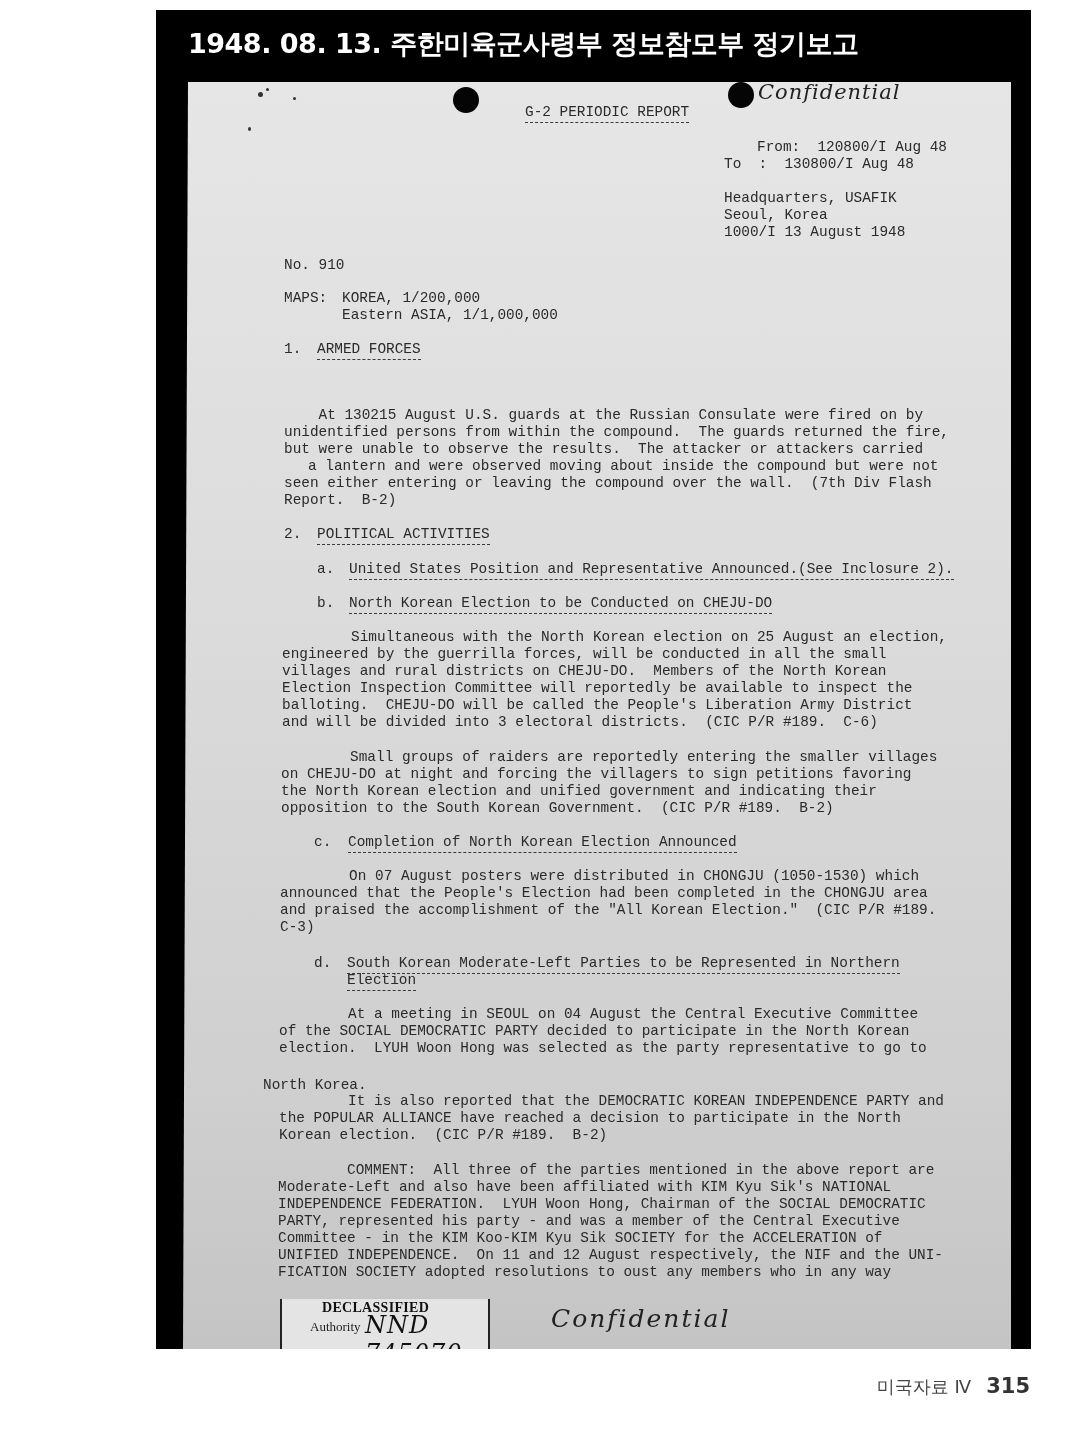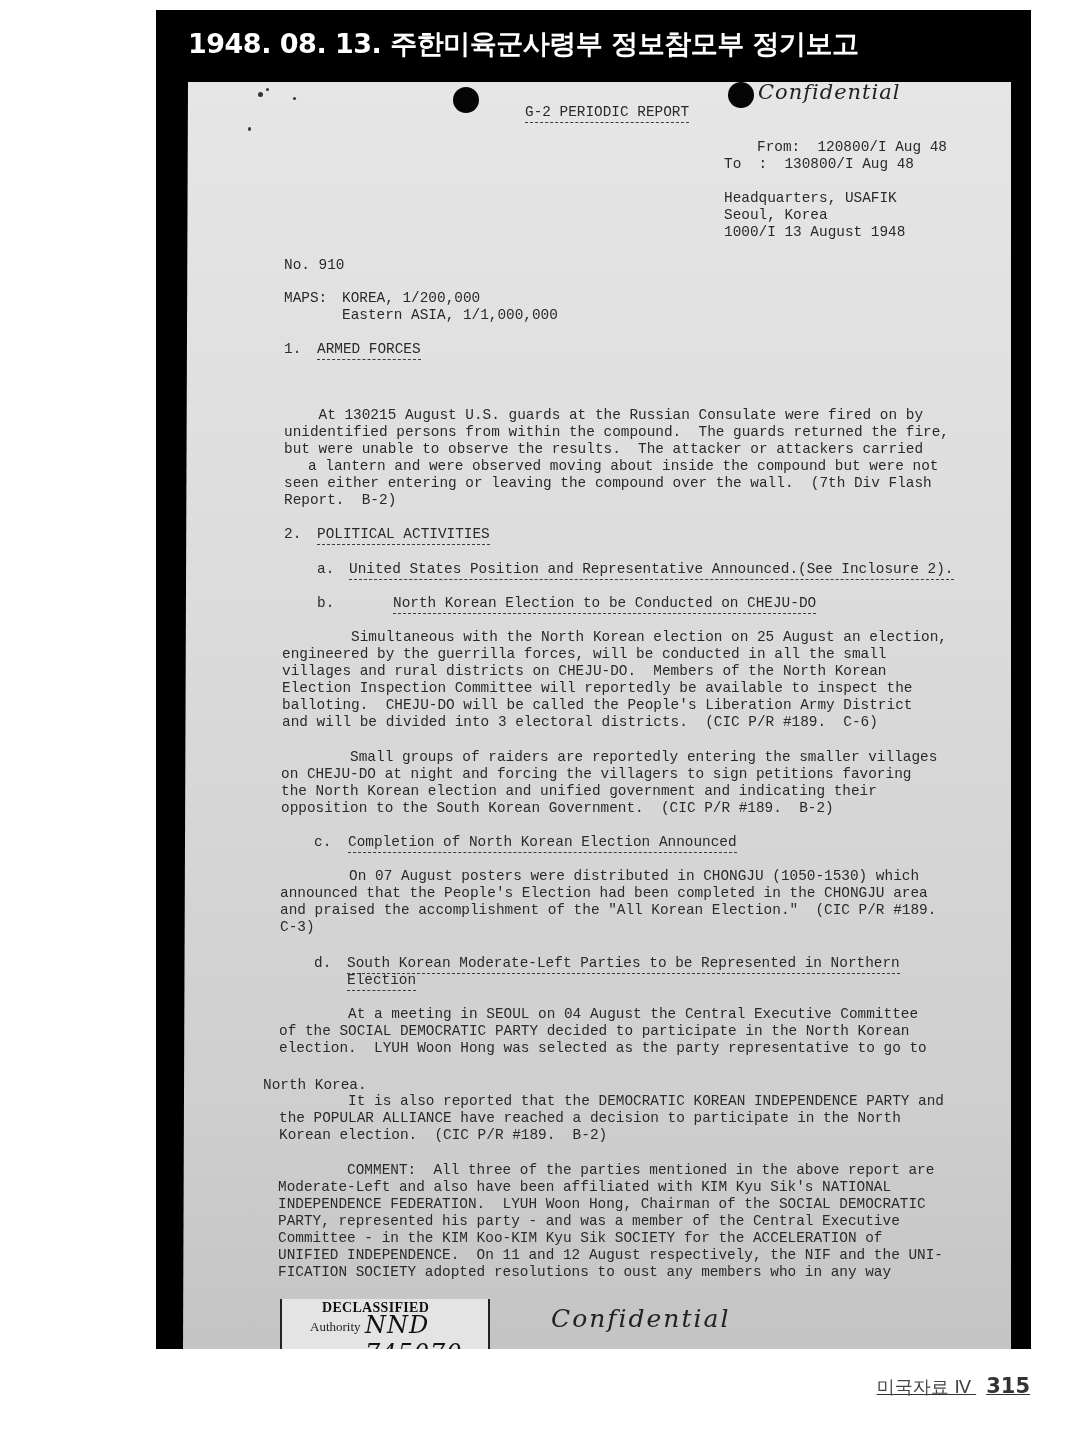--- a/index.html
+++ b/index.html
@@ -46,21 +46,21 @@
   .stamp-auth-label {
     position:absolute; left:28px; top:20px; font-family:"Liberation Serif", serif;
     font-size:13px; color:#222;
   }
   .stamp-auth-val {
     position:absolute; left:83px; top:12px; font-family:"DejaVu Serif", serif; font-style:italic;
     font-size:24px; color:#111; border-bottom:1px solid #333; letter-spacing:1px;
   }
   .footer {
     position:absolute; right:50px; top:1374px; white-space:nowrap;
-    font-family:"DejaVu Sans", sans-serif; color:#333;text-decoration:underline;
+    font-family:"DejaVu Sans", sans-serif; color:#333;
   }
   .footer .sec { font-size:18px; color:#444; }
   .footer .pg { font-size:21px; font-weight:bold; color:#333; margin-left:10px; }
   .mark { position:absolute; background:#333; border-radius:50%; }
 </style>
 </head>
 <body>
 
 <div class="frame">
   <div class="frame-title">1948. 08. 13. 주한미육군사령부 정보참모부 정기보고</div>
@@ -102,21 +102,21 @@
       <div class="mono" style="left:101px; top:410px;">Report.  B-2)</div>
     </div>
 
     <div class="mono" style="left:101px; top:444px;">2.</div>
     <div class="mono ul" style="left:134px; top:444px;">POLITICAL ACTIVITIES</div>
 
     <div class="mono" style="left:134px; top:479px;">a.</div>
     <div class="mono ul" style="left:166px; top:479px;">United States Position and Representative Announced.(See Inclosure 2).</div>
 
     <div class="mono" style="left:134px; top:513px;">b.</div>
-    <div class="mono ul" style="left:166px; top:513px;margin-left:44px;">North Korean Election to be Conducted on CHEJU-DO</div>
+    <div class="mono ul" style="left:166px; top:513px;">North Korean Election to be Conducted on CHEJU-DO</div>
 
     <div>
       <div class="mono" style="left:99px; top:547px;">        Simultaneous with the North Korean election on 25 August an election,</div>
       <div class="mono" style="left:99px; top:564px;">engineered by the guerrilla forces, will be conducted in all the small</div>
       <div class="mono" style="left:99px; top:581px;">villages and rural districts on CHEJU-DO.  Members of the North Korean</div>
       <div class="mono" style="left:99px; top:598px;">Election Inspection Committee will reportedly be available to inspect the</div>
       <div class="mono" style="left:99px; top:615px;">balloting.  CHEJU-DO will be called the People's Liberation Army District</div>
       <div class="mono" style="left:99px; top:632px;">and will be divided into 3 electoral districts.  (CIC P/R #189.  C-6)</div>
     </div>
     <div>

